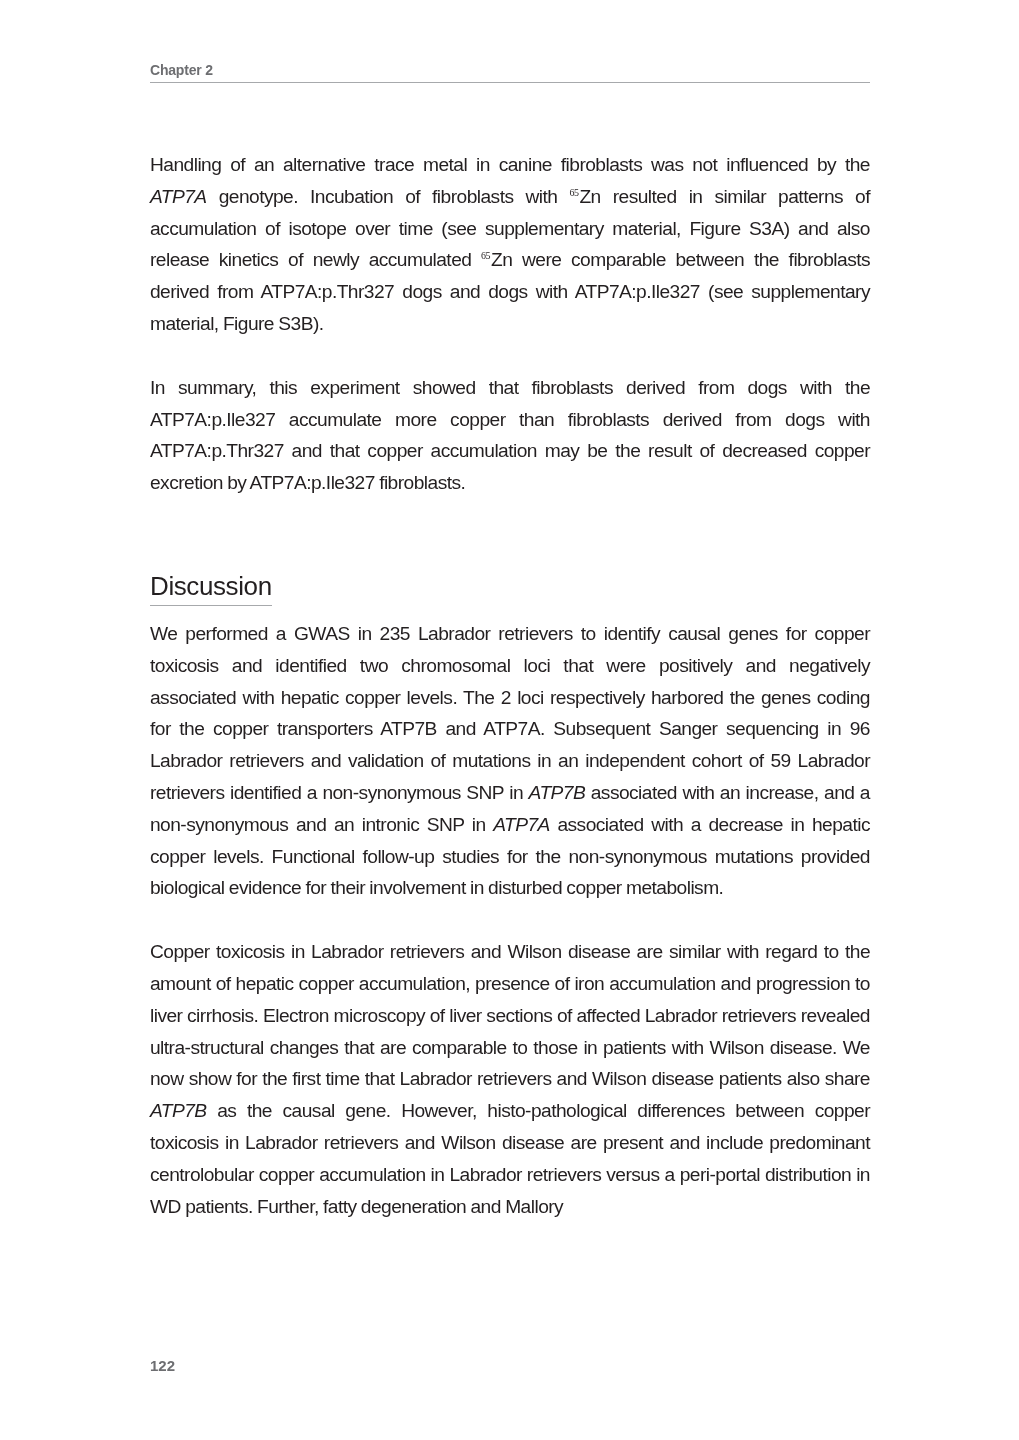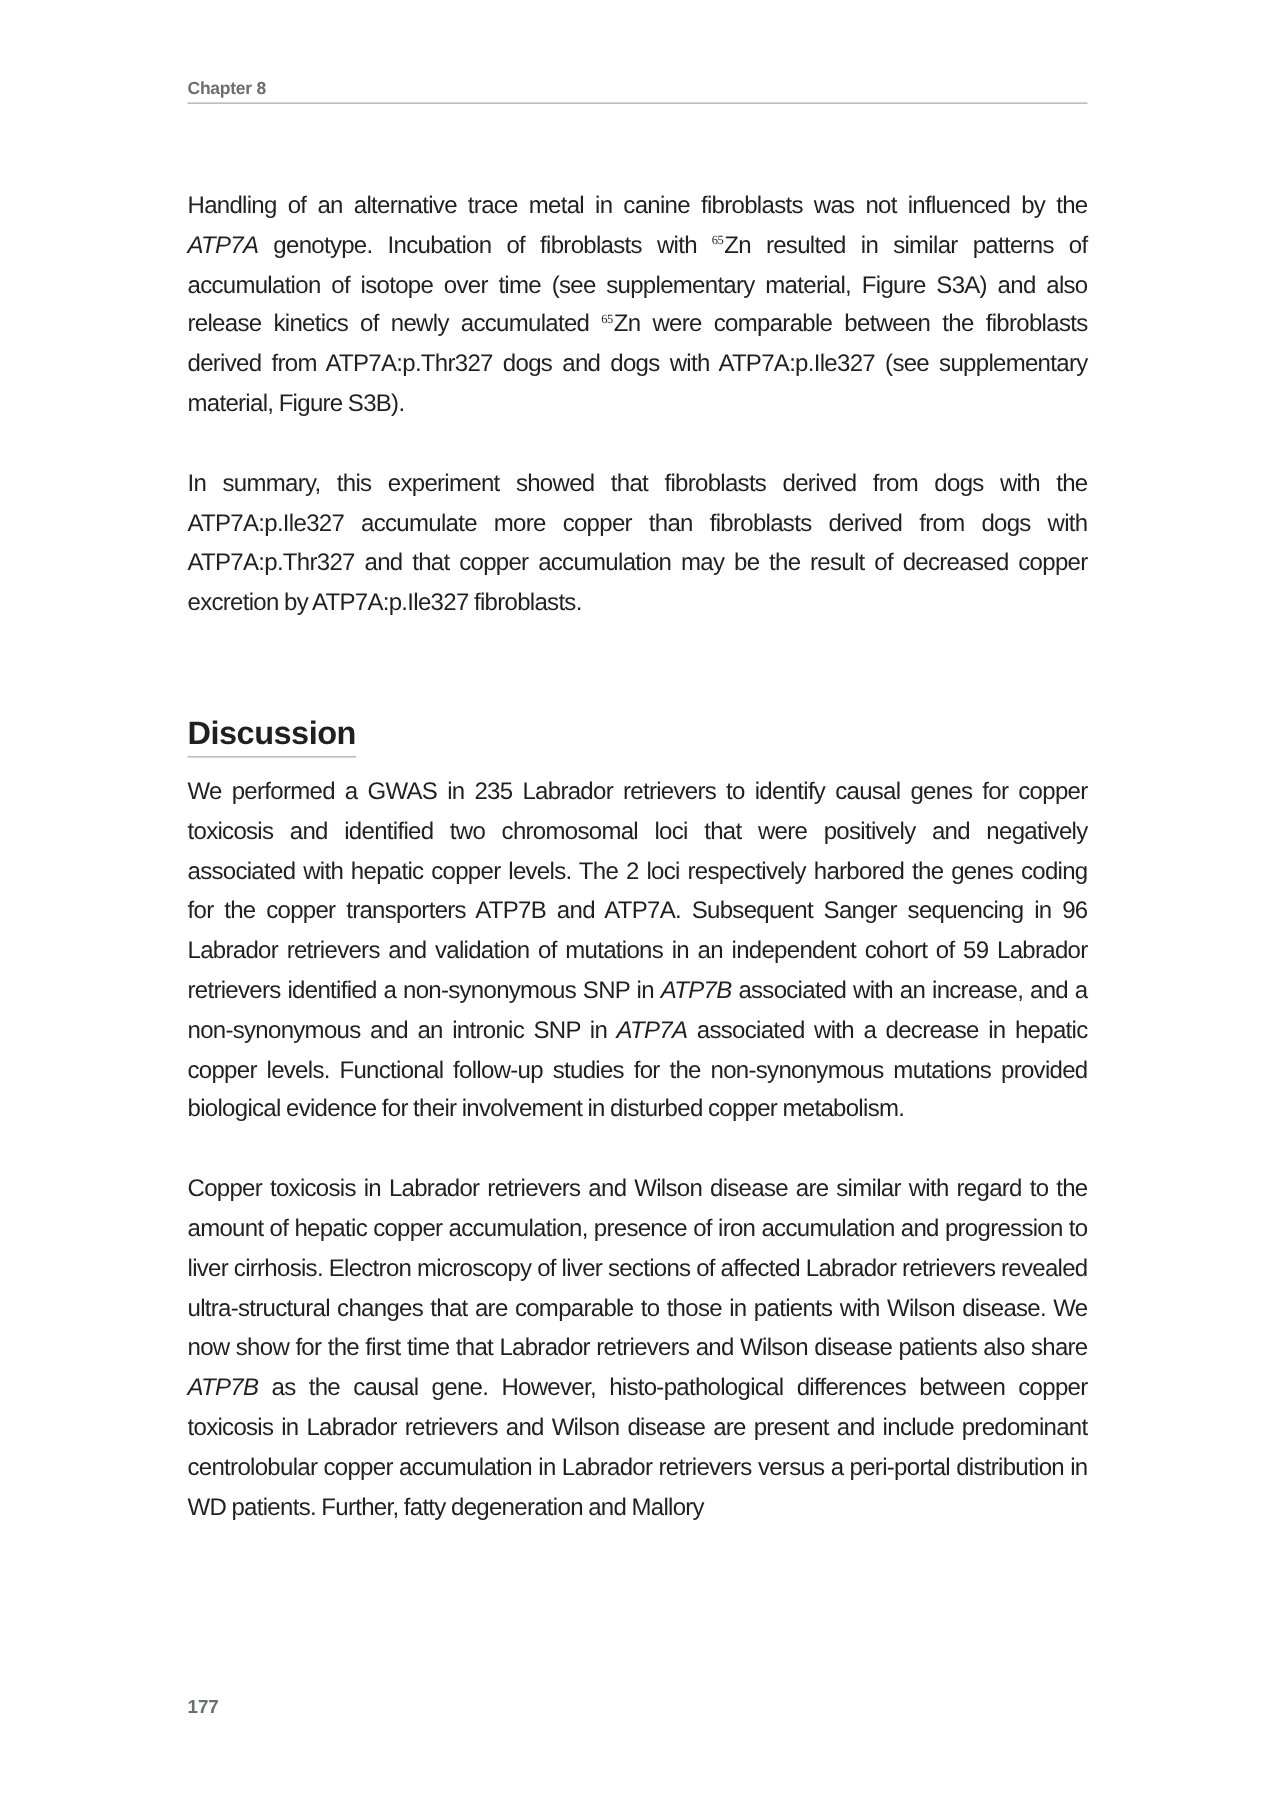--- a/index.html
+++ b/index.html
@@ -57,41 +57,41 @@
     .gap { height: 32px; }
     .heading-wrap {
       margin-top: 48px;
       margin-bottom: 29px;
       height: 42px;
       position: relative;
     }
     .section-heading {
       display: inline-block;
       font-size: 26px;
-      font-weight: bold;
+      font-weight: normal;
       color: #231f20;
       letter-spacing: -0.4px;
       padding-bottom: 2px;
       border-bottom: 1px solid #a7a9ac;
       line-height: 34px;
     }
     .page-number {
       position: absolute;
       left: 150px;
       top: 1357px;
       font-size: 15px;
       font-weight: bold;
       color: #6d6e71;
     }
   </style>
 </head>
 <body>
 
 <div class="running-header">
-  <span class="running-header-text">Chapter 8</span>
+  <span class="running-header-text">Chapter 2</span>
 </div>
 
 <div class="content">
 
   <p class="para"><span>Handling of an alternative trace metal in canine fibroblasts was not influenced by the </span><i>ATP7A</i><span> genotype. Incubation of fibroblasts with </span><sup>65</sup><span>Zn resulted in similar patterns of accumulation of isotope over time (see supplementary material, Figure S3A) and also release kinetics of newly accumulated </span><sup>65</sup><span>Zn were comparable between the fibroblasts derived from ATP7A:p.Thr327 dogs and dogs with ATP7A:p.Ile327 (see supplementary material, Figure S3B).</span></p>
 
   <div class="gap"></div>
 
   <p class="para">In summary, this experiment showed that fibroblasts derived from dogs with the ATP7A:p.Ile327 accumulate more copper than fibroblasts derived from dogs with ATP7A:p.Thr327 and that copper accumulation may be the result of decreased copper excretion by ATP7A:p.Ile327 fibroblasts.</p>
 
@@ -100,13 +100,13 @@
   </div>
 
   <p class="para"><span>We performed a GWAS in 235 Labrador retrievers to identify causal genes for copper toxicosis and identified two chromosomal loci that were positively and negatively associated with hepatic copper levels. The 2 loci respectively harbored the genes coding for the copper transporters ATP7B and ATP7A. Subsequent Sanger sequencing in 96 Labrador retrievers and validation of mutations in an independent cohort of 59 Labrador retrievers identified a non-synonymous SNP in </span><i>ATP7B</i><span> associated with an increase, and a non-synonymous and an intronic SNP in </span><i>ATP7A</i><span> associated with a decrease in hepatic copper levels. Functional follow-up studies for the non-synonymous mutations provided biological evidence for their involvement in disturbed copper metabolism.</span></p>
 
   <div class="gap"></div>
 
   <p class="para"><span>Copper toxicosis in Labrador retrievers and Wilson disease are similar with regard to the amount of hepatic copper accumulation, presence of iron accumulation and progression to liver cirrhosis. Electron microscopy of liver sections of affected Labrador retrievers revealed ultra-structural changes that are comparable to those in patients with Wilson disease. We now show for the first time that Labrador retrievers and Wilson disease patients also share </span><i>ATP7B</i><span> as the causal gene. However, histo-pathological differences between copper toxicosis in Labrador retrievers and Wilson disease are present and include predominant centrolobular copper accumulation in Labrador retrievers versus a peri-portal distribution in WD patients. Further, fatty degeneration and Mallory</span></p>
 
 </div>
 
-<div class="page-number">177</div>
+<div class="page-number">122</div>
 
 </body></html>

